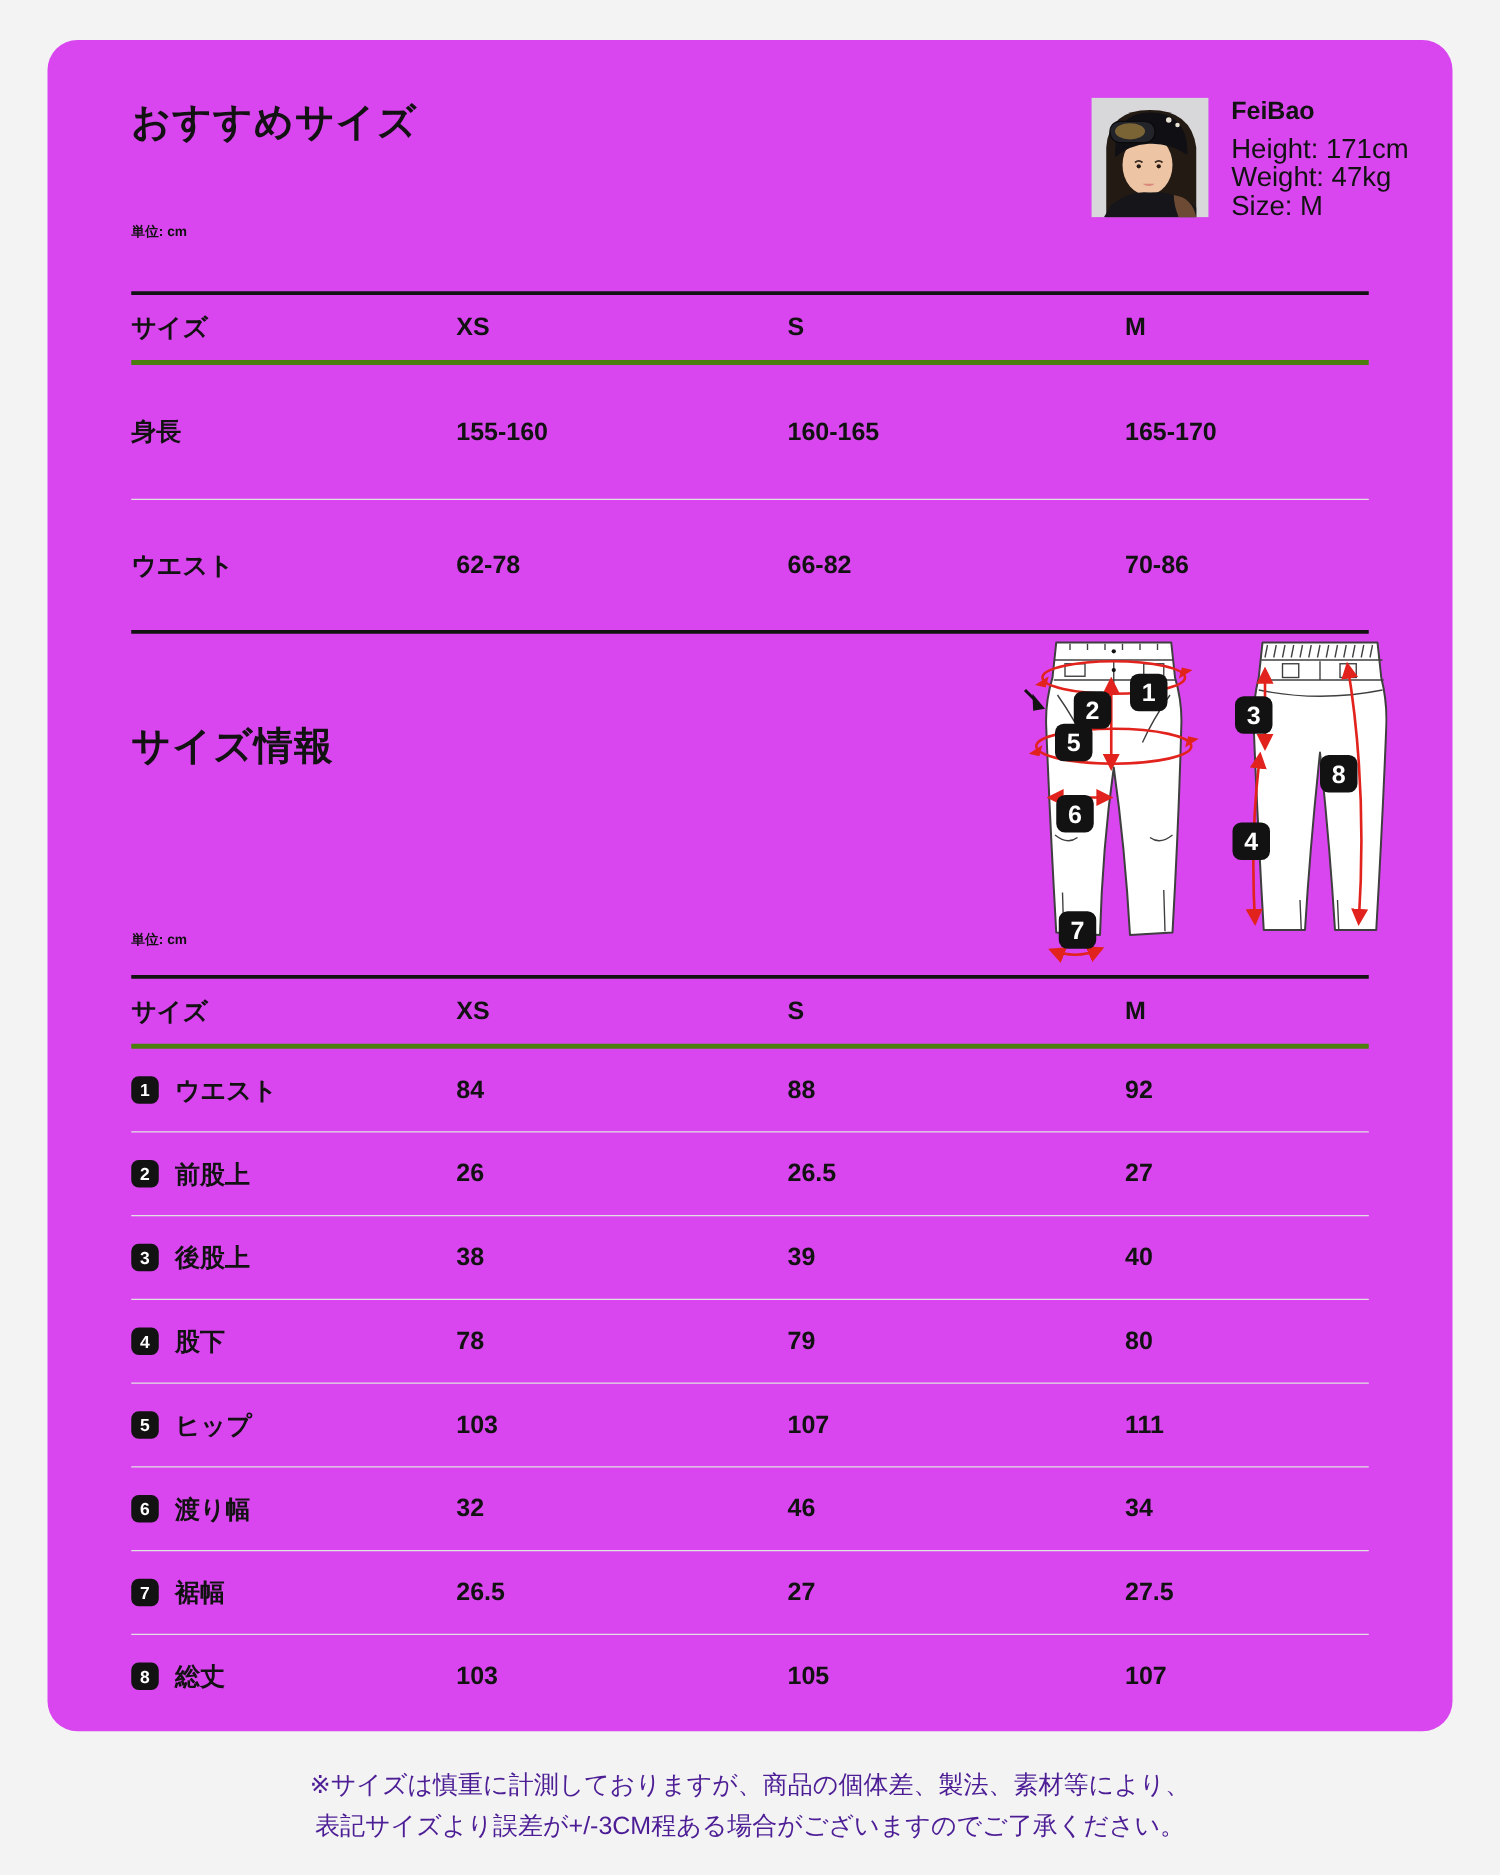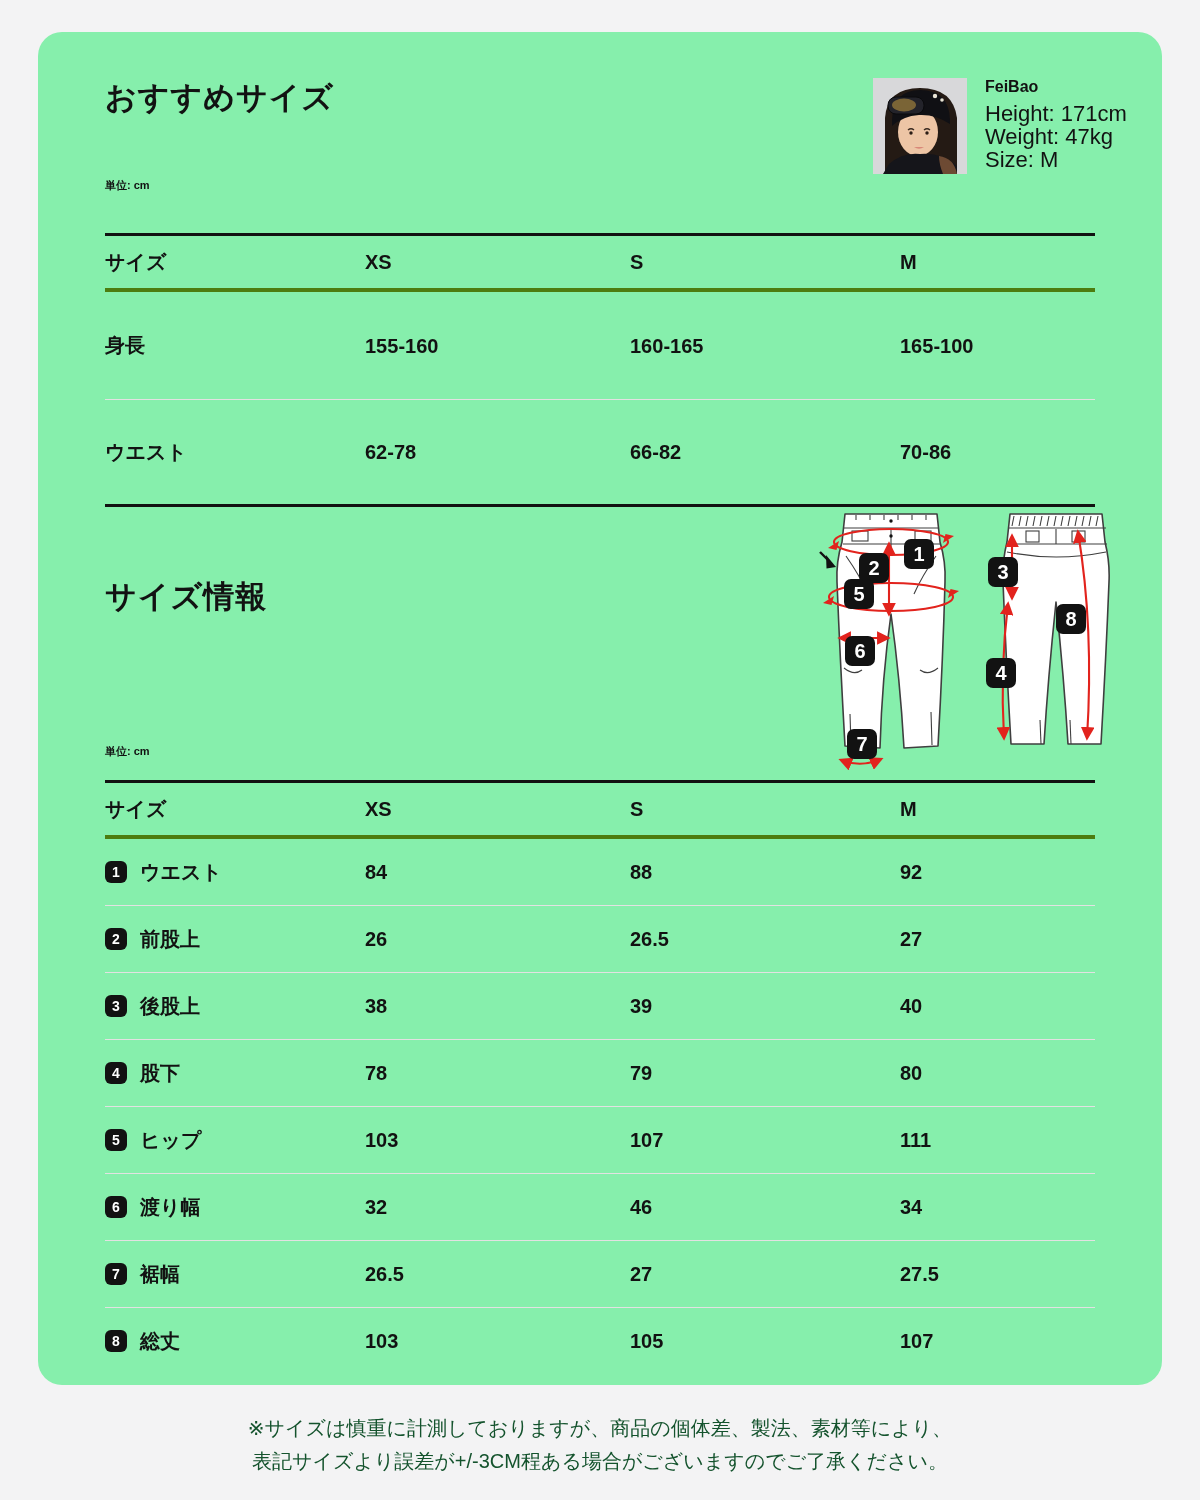--- a/index.html
+++ b/index.html
@@ -1,28 +1,28 @@
 <!DOCTYPE html>
 <html><head>
 <meta charset="utf-8">
 <style>
   html,body{margin:0;padding:0;}
   body{font-family:"Liberation Sans","DejaVu Sans",sans-serif;color:#121212;}
   .page{position:relative;width:1200px;height:1500px;background:#f3f3f4;overflow:hidden;}
-  .card{position:absolute;left:38px;top:32px;width:1124px;height:1353px;background:#86efac;border-radius:24px;}
+  .card{position:absolute;left:38px;top:32px;width:1124px;height:1353px;background:#d946ef;border-radius:24px;}
   .h1{position:absolute;left:67px;font-size:31px;font-weight:700;letter-spacing:1px;}
   .h1.t-reco{top:45px;}
   .h1.t-info{top:544px;}
   .unit{position:absolute;left:67px;font-size:11px;font-weight:700;}
   .unit.u1{top:146px;}
   .unit.u2{top:712px;}
   
   .model-photo{position:absolute;left:835px;top:46px;width:94px;height:96px;overflow:hidden;}
   .model-text{position:absolute;left:947px;top:46px;}
-  .model-name{font-size:16px;font-weight:700;margin-bottom:6px;}
+  .model-name{font-size:20px;font-weight:700;margin-bottom:6px;}
   .model-line{font-size:22px;font-weight:400;line-height:23px;}
   
   .table{position:absolute;left:67px;width:990px;}
   .t1{top:201px;border-top:3px solid #121212;border-bottom:3px solid #121212;}
   .t2{top:748px;border-top:3px solid #121212;}
   .tr{display:grid;grid-template-columns:260px 265px 270px 195px;align-items:center;}
   .thead{height:52px;border-bottom:4px solid #4d7c0f;}
   .th{font-size:20px;font-weight:700;}
   .td{font-size:20px;font-weight:700;}
   .t1 .row1{height:107px;border-bottom:1px solid #e2e2e2;}
@@ -30,21 +30,21 @@
   .t2 .mrow{height:66px;border-bottom:1px solid #e2e2e2;}
   .t2 .mrow:last-child{border-bottom:none;}
   .range{display:inline-flex;flex-direction:row;align-items:center;line-height:26px;}
   .labelcell{display:flex;align-items:center;}
   .badge{width:22px;height:22px;min-width:22px;background:#121212;border-radius:6px;color:#fff;
          font-size:14px;font-weight:700;display:inline-flex;align-items:center;justify-content:center;margin-right:13px;}
   
   .diagram{position:absolute;left:762px;top:466px;}
   
   .footer{position:absolute;left:0;top:1412px;width:1200px;text-align:center;
-          font-size:20px;font-weight:500;line-height:33px;color:#14532d;}
+          font-size:20px;font-weight:500;line-height:33px;color:#4c1d95;}
 </style>
 </head>
 <body>
 
 <div class="page">
   <div class="card">
 
     <div class="h1 t-reco">おすすめサイズ</div>
 
     <div class="model-photo">
@@ -90,21 +90,21 @@
               <span>160</span>
             </span></div>
         <div class="td"><span class="range">
               <span>160</span>
               <span>-</span>
               <span>165</span>
             </span></div>
         <div class="td"><span class="range">
               <span>165</span>
               <span>-</span>
-              <span>100</span>
+              <span>170</span>
             </span></div>
       </div>
       <div class="tr row2">
         <div class="td">ウエスト</div>
         <div class="td"><span class="range">
               <span>62</span>
               <span>-</span>
               <span>78</span>
             </span></div>
         <div class="td"><span class="range">

